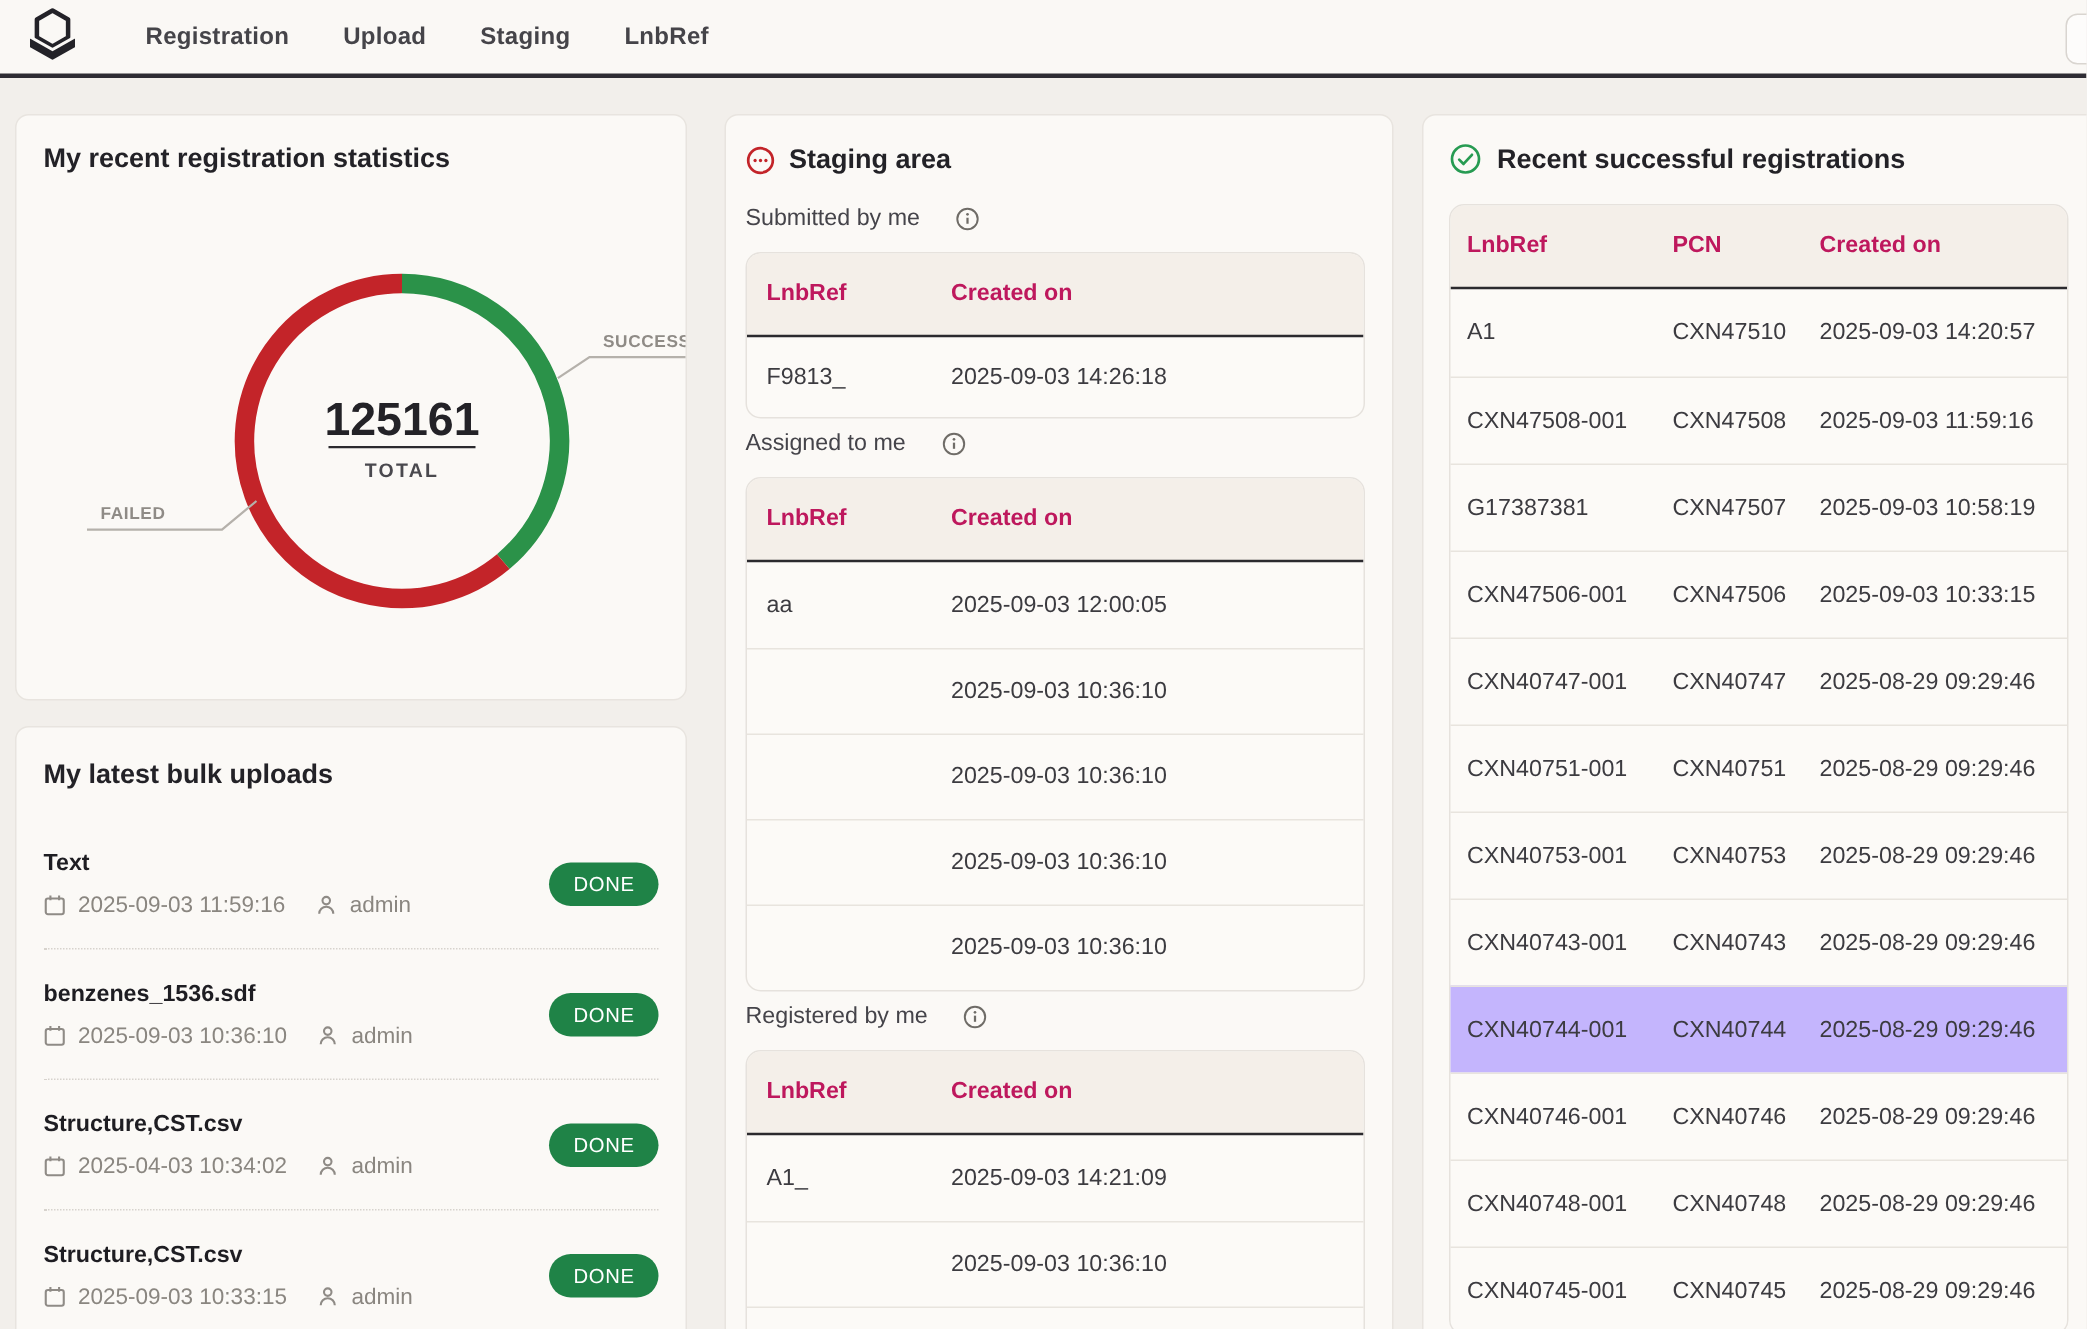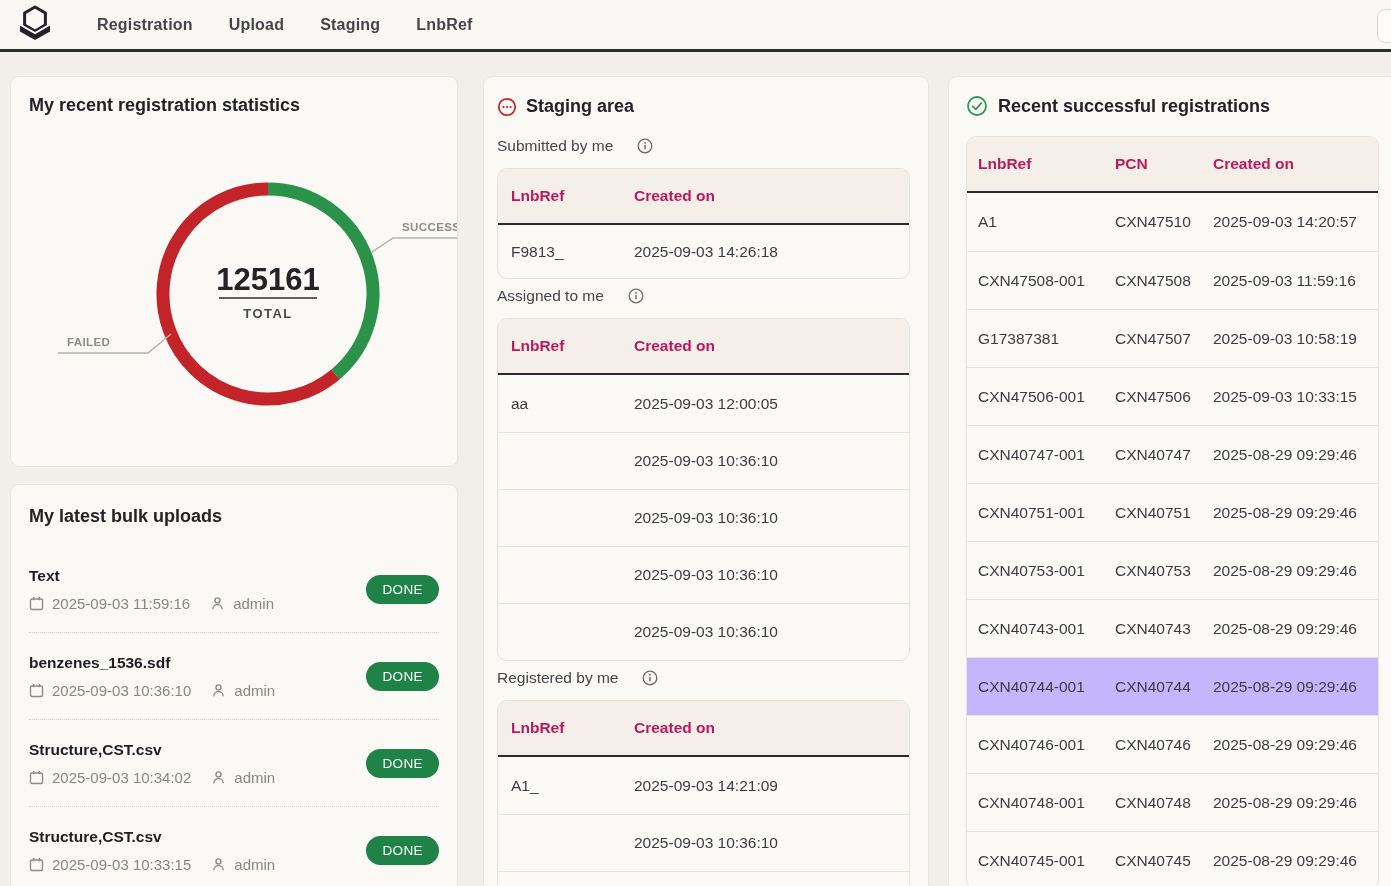--- a/index.html
+++ b/index.html
@@ -178,21 +178,21 @@
 
     <div class="upload-item">
       <div>
         <div class="upload-name">Structure,CST.csv</div>
         <div class="upload-meta">
           <svg class="icon" width="15" height="15" viewBox="0 0 15 15">
               <rect x="1.5" y="3" width="12" height="10.5" rx="1.5" fill="none" stroke="#8f8b86" stroke-width="1.4"></rect>
               <line x1="4.6" y1="1" x2="4.6" y2="4.2" stroke="#8f8b86" stroke-width="1.4"></line>
               <line x1="10.4" y1="1" x2="10.4" y2="4.2" stroke="#8f8b86" stroke-width="1.4"></line>
             </svg>
-          <span>2025-09-03 10:34:02</span>
+          <span>2025-04-03 10:34:02</span>
           <span class="meta-user-gap">
             <svg class="icon" width="15" height="15" viewBox="0 0 15 15">
                 <circle cx="7.5" cy="4.4" r="2.5" fill="none" stroke="#8f8b86" stroke-width="1.4"></circle>
                 <path d="M2.8 13.2 a4.7 4.7 0 0 1 9.4 0" fill="none" stroke="#8f8b86" stroke-width="1.4"></path>
               </svg>
             <span>admin</span>
           </span>
         </div>
       </div>
       <div class="badge-done">DONE</div>

